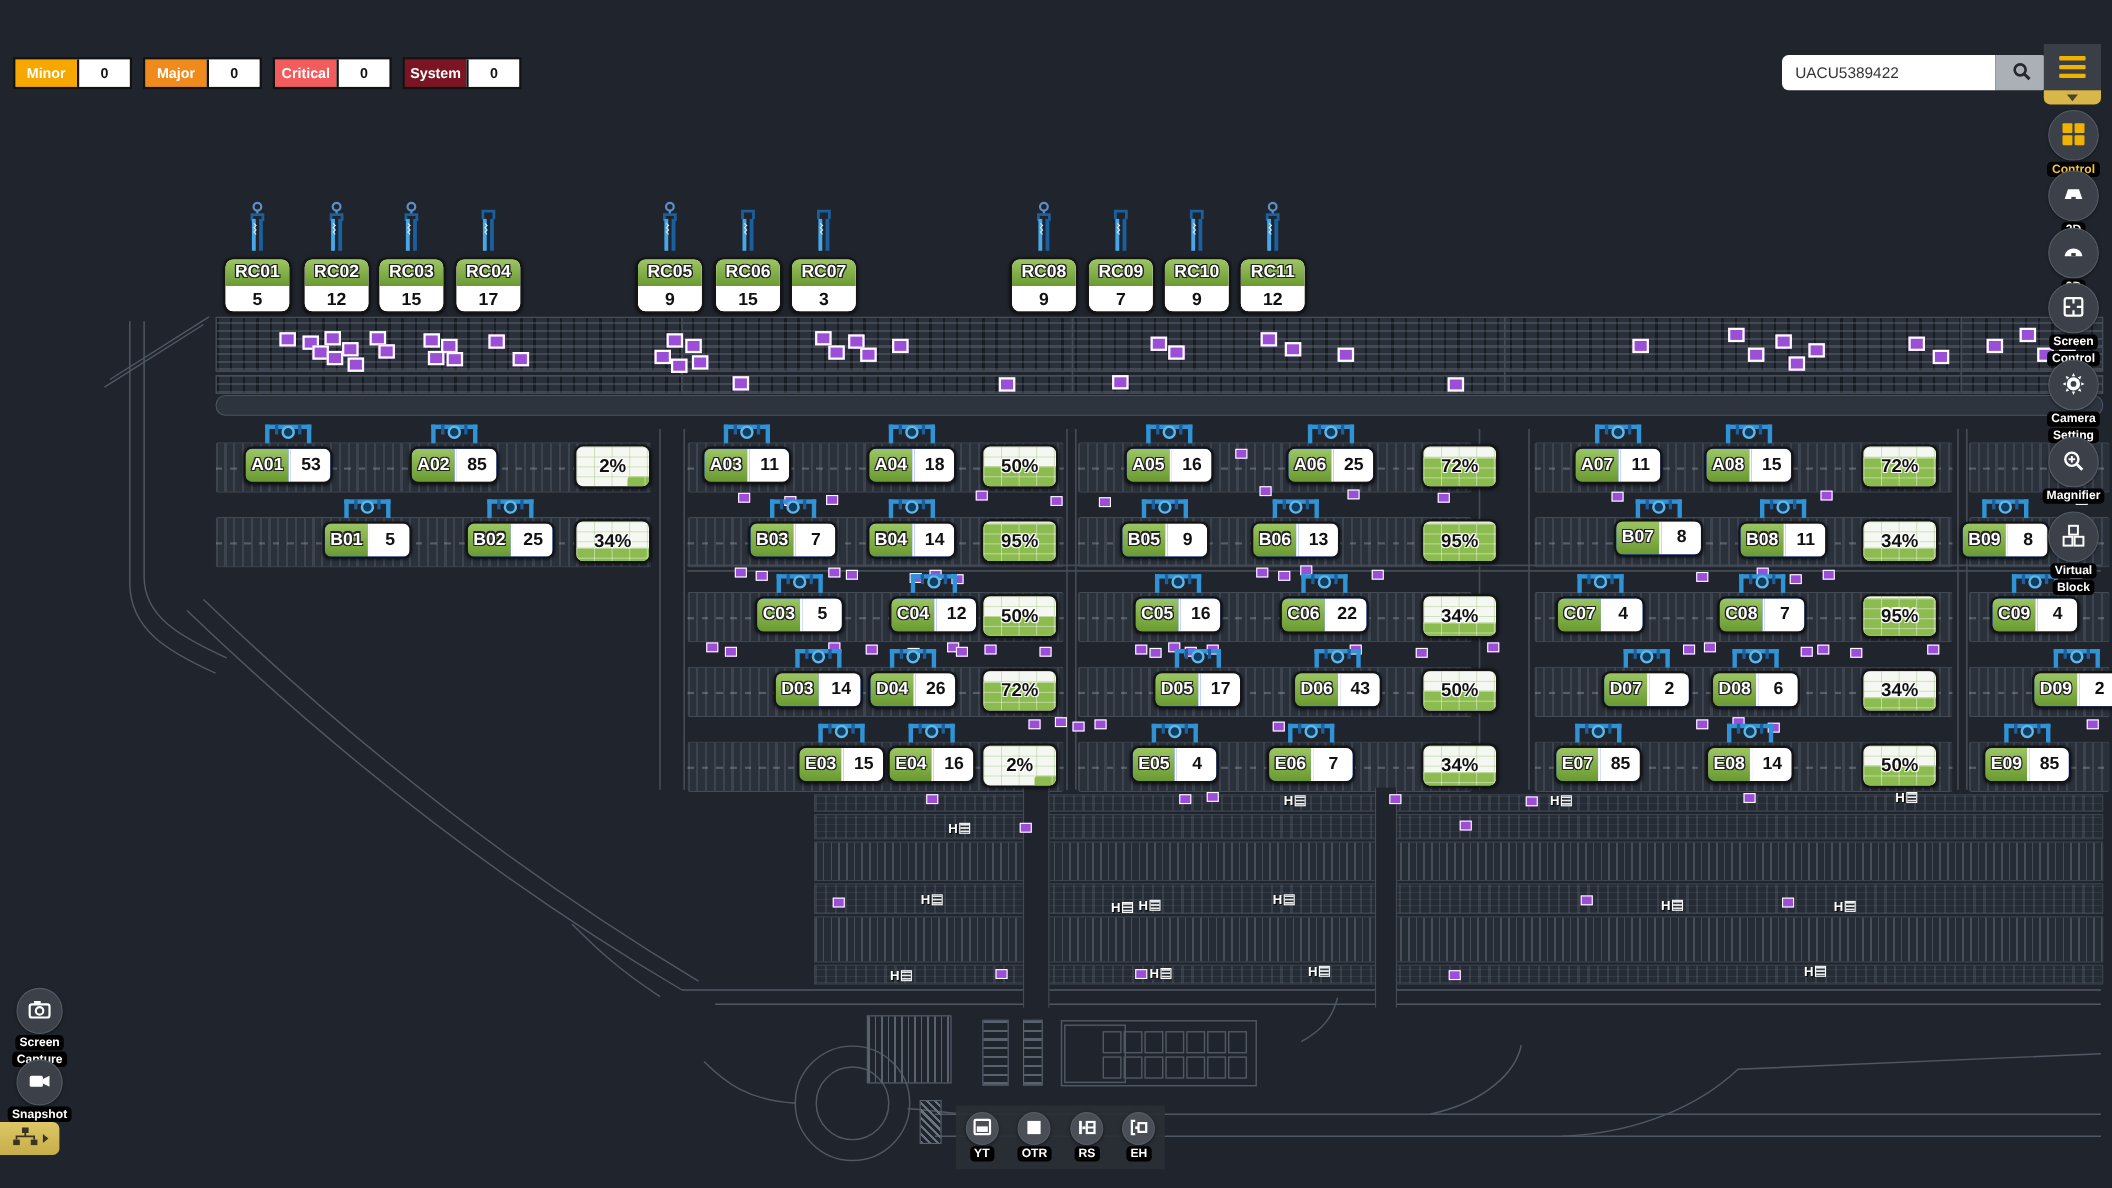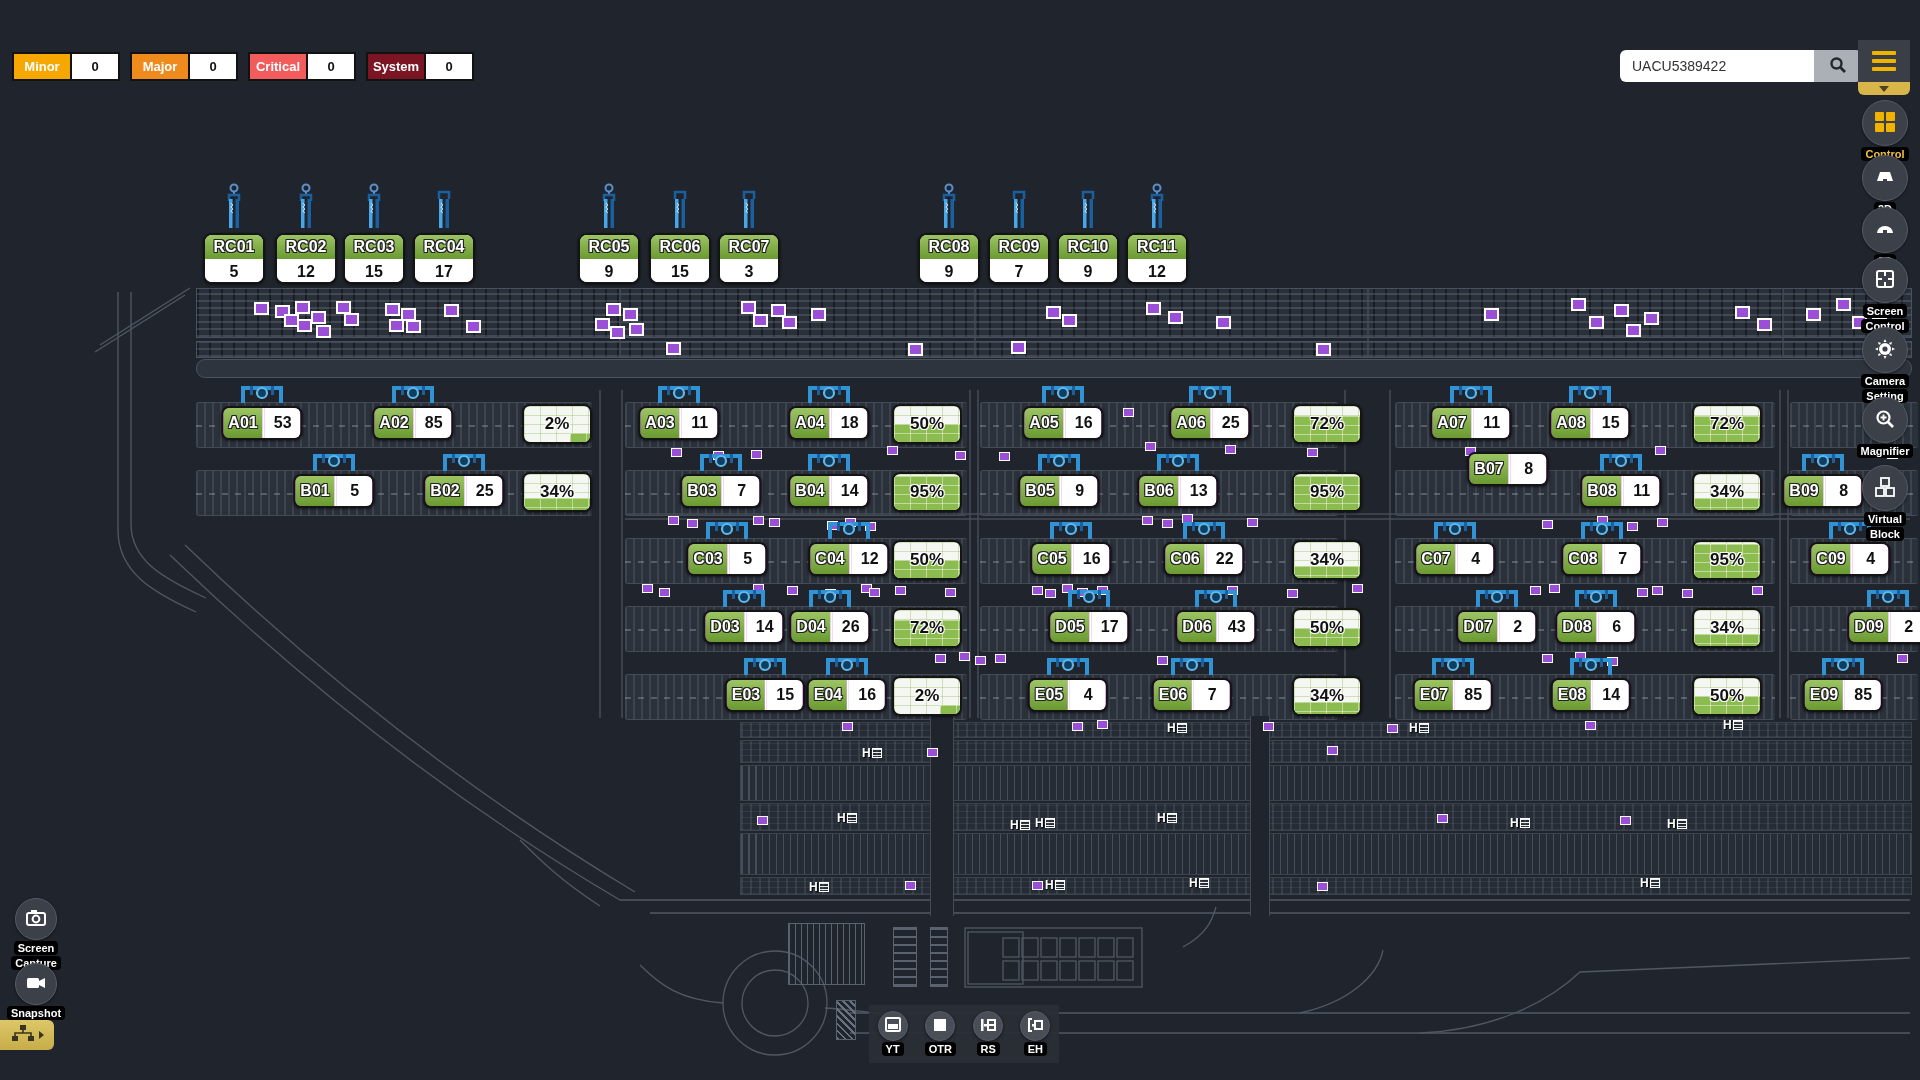--- a/index.html
+++ b/index.html
@@ -80,21 +80,21 @@
   .rc{position:absolute;z-index:8;display:flex;flex-direction:column;align-items:center;cursor:pointer;}
   .rc-badge{width:58px;border:2px solid #141414;border-radius:9px;overflow:hidden;background:#fff;
     box-shadow:0 1px 3px rgba(0,0,0,.6);}
   .rc-top{height:24px;background:linear-gradient(#9cc463,#6a9a31);display:flex;align-items:center;justify-content:center;
     color:#fff;font-weight:700;font-size:16px;border-bottom:2px solid #fff;
     text-shadow:-1px -1px 0 #222,1px -1px 0 #222,-1px 1px 0 #222,1px 1px 0 #222;}
   .rc-bot{height:21px;background:#fff;display:flex;align-items:center;justify-content:center;
     color:#111;font-weight:700;font-size:16px;}
   
   .blk{position:absolute;z-index:8;display:flex;border:2px solid #141414;border-radius:8px;overflow:hidden;
-    height:30px;background:#d946ef;box-shadow:0 1px 3px rgba(0,0,0,.6);cursor:pointer;transform:translateX(-50%);}
+    height:30px;background:#1d4ed8;box-shadow:0 1px 3px rgba(0,0,0,.6);cursor:pointer;transform:translateX(-50%);}
   .blk .bid{background:linear-gradient(#9cc463,#6a9a31);color:#fff;font-weight:700;font-size:16px;
     display:flex;align-items:center;padding:0 5px;border-right:2px solid #fff;
     text-shadow:-1px -1px 0 #222,1px -1px 0 #222,-1px 1px 0 #222,1px 1px 0 #222;}
   .blk .bnum{background:#fff;color:#111;font-weight:700;font-size:16px;display:flex;align-items:center;
     justify-content:center;padding:0 7px;min-width:22px;}
   .gantry{position:absolute;z-index:7;transform:translateX(-50%);}
   
   .pct{position:absolute;z-index:8;width:66px;height:36px;border:2px solid #141414;border-radius:8px;
     transform:translateX(-50%);overflow:hidden;background:#f5f8f2;cursor:pointer;
     background-image:linear-gradient(rgba(150,190,105,.4) 1px,transparent 1px),
@@ -809,21 +809,21 @@
           <span class="bnum">15</span>
         </div>
         <div class="gantry" style="left: 1508px; top: 450px;"><svg width="46" height="22" viewBox="0 0 46 22">
   <rect x="2" y="4" width="42" height="4" fill="#2f93d6"></rect>
   <rect x="2" y="4" width="4" height="17" fill="#2f93d6"></rect>
   <rect x="40" y="4" width="4" height="17" fill="#2f93d6"></rect>
   <rect x="11" y="4" width="3" height="9" fill="#1a5f9e"></rect>
   <rect x="32" y="4" width="3" height="9" fill="#1a5f9e"></rect>
   <circle cx="23" cy="11" r="5" fill="#0e3f63" stroke="#63b7e8" stroke-width="2.2"></circle>
           </svg></div>
-        <div class="blk" style="left: 1508px; top: 452px;">
+        <div class="blk" style="left: 1508px; top: 472px;">
           <span class="bid">B07</span>
           <span class="bnum">8</span>
         </div>
         <div class="gantry" style="left: 1621px; top: 450px;"><svg width="46" height="22" viewBox="0 0 46 22">
   <rect x="2" y="4" width="42" height="4" fill="#2f93d6"></rect>
   <rect x="2" y="4" width="4" height="17" fill="#2f93d6"></rect>
   <rect x="40" y="4" width="4" height="17" fill="#2f93d6"></rect>
   <rect x="11" y="4" width="3" height="9" fill="#1a5f9e"></rect>
   <rect x="32" y="4" width="3" height="9" fill="#1a5f9e"></rect>
   <circle cx="23" cy="11" r="5" fill="#0e3f63" stroke="#63b7e8" stroke-width="2.2"></circle>

